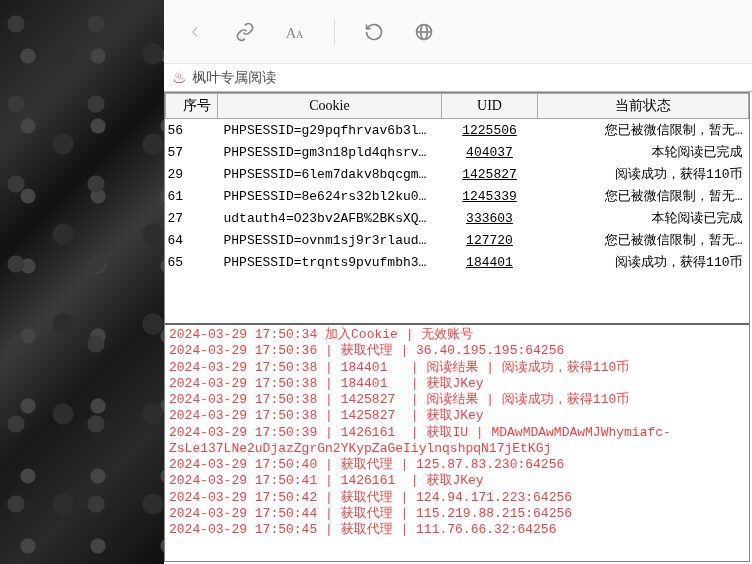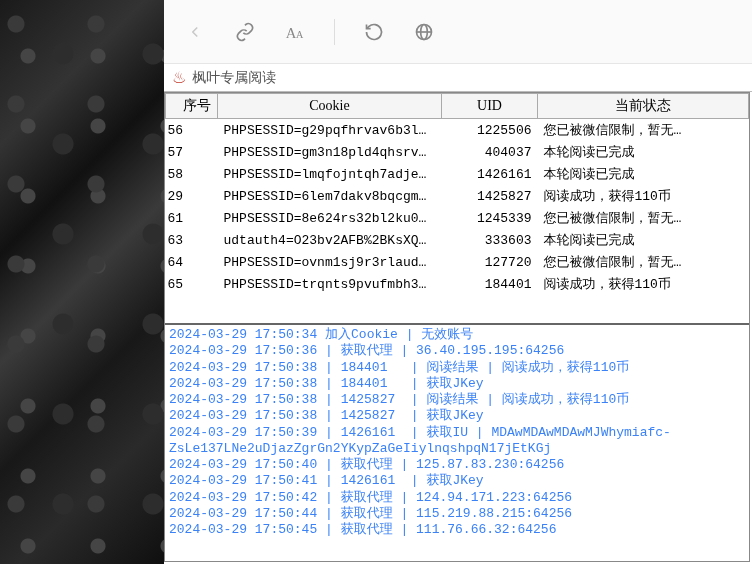--- a/index.html
+++ b/index.html
@@ -35,30 +35,30 @@
     font-family: "SimSun", serif; font-size: 14px; font-weight: normal;
     padding: 3px 17px; border: 1px solid #aaa; background: #f5f5f5;
     white-space: nowrap; overflow: hidden;
   }
   td {
     font-family: "Consolas", "Courier New", monospace; font-size: 13px;
     padding: 2px 6px; white-space: nowrap; overflow: hidden; text-overflow: ellipsis;
   }
   td.seq { text-align: left; padding-left: 2px; }
   td.cookie { text-align: left; margin-left: 16px; }
-  td.uid { text-align: right; }
-  td.status { text-align: left; }
+  td.uid { text-align: center; text-decoration: underline; }
+  td.status { text-align: right; }
   col.c-seq { width: 52px; }
   col.c-cookie { width: 224px; }
   col.c-uid { width: 96px; }
   col.c-status { }
   .log-wrap {
     flex: 1; overflow: hidden; background: #fff;
     font-family: "Consolas", "Courier New", monospace; font-size: 13px;
-    line-height: 1.25; padding: 2px 4px; white-space: pre; color: #3b82f6;
+    line-height: 1.25; padding: 2px 4px; white-space: pre; color: #ef4444;
   }
 </style>
 </head>
 <body>
 
 <div class="wallpaper"></div>
 
 <div class="window">
 
   <div class="toolbar">
@@ -124,39 +124,33 @@
               <td class="uid">1225506</td>
               <td class="status">您已被微信限制，暂无…</td>
             </tr>
             <tr>
               <td class="seq">57</td>
               <td class="cookie">PHPSESSID=gm3n18pld4qhsrv…</td>
               <td class="uid">404037</td>
               <td class="status">本轮阅读已完成</td>
             </tr>
             <tr>
-              <td class="seq">58</td>
-              <td class="cookie">PHPSESSID=lmqfojntqh7adje…</td>
-              <td class="uid">1426161</td>
-              <td class="status">本轮阅读已完成</td>
-            </tr>
-            <tr>
               <td class="seq">29</td>
               <td class="cookie">PHPSESSID=6lem7dakv8bqcgm…</td>
               <td class="uid">1425827</td>
               <td class="status">阅读成功，获得110币</td>
             </tr>
             <tr>
               <td class="seq">61</td>
               <td class="cookie">PHPSESSID=8e624rs32bl2ku0…</td>
               <td class="uid">1245339</td>
               <td class="status">您已被微信限制，暂无…</td>
             </tr>
             <tr>
-              <td class="seq">63</td>
+              <td class="seq">27</td>
               <td class="cookie">udtauth4=O23bv2AFB%2BKsXQ…</td>
               <td class="uid">333603</td>
               <td class="status">本轮阅读已完成</td>
             </tr>
             <tr>
               <td class="seq">64</td>
               <td class="cookie">PHPSESSID=ovnm1sj9r3rlaud…</td>
               <td class="uid">127720</td>
               <td class="status">您已被微信限制，暂无…</td>
             </tr>

